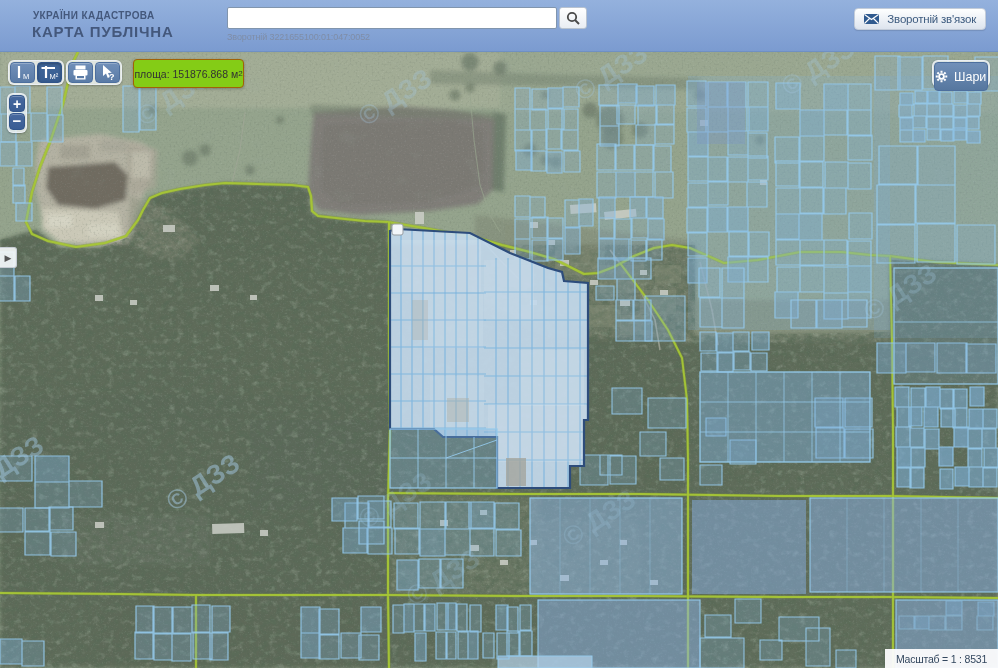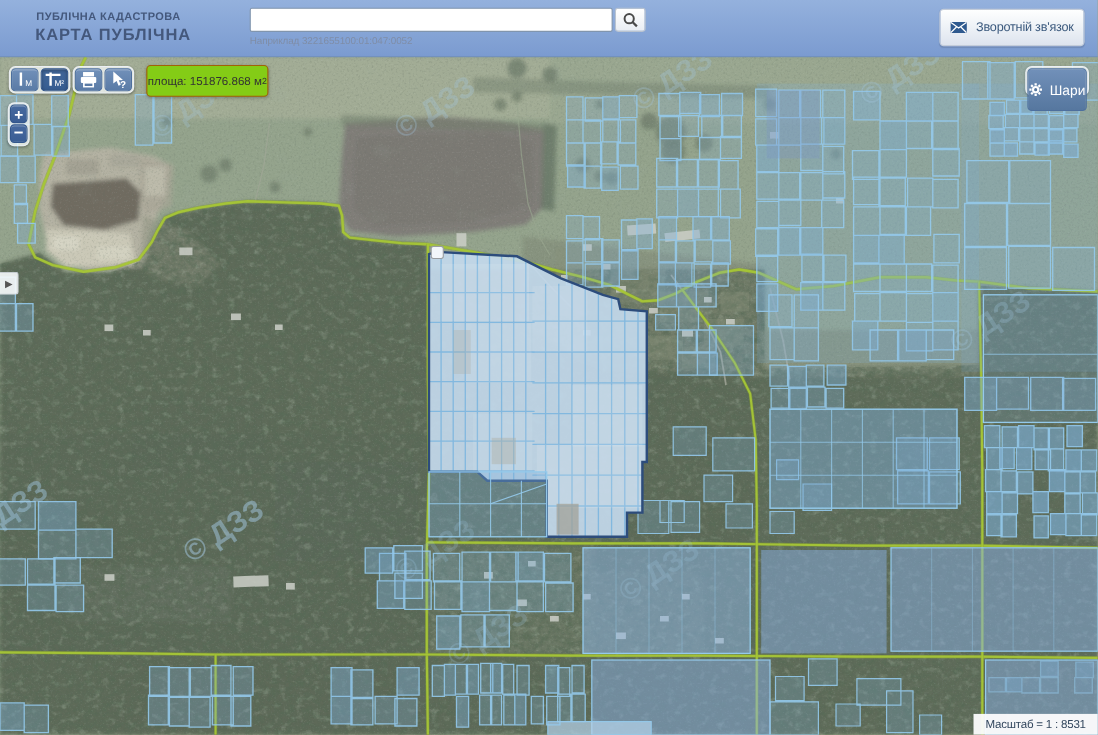--- a/index.html
+++ b/index.html
@@ -3,26 +3,26 @@
 *{margin:0;padding:0;box-sizing:border-box}
 body{width:998px;height:668px;overflow:hidden;font-family:"Liberation Sans",sans-serif;position:relative;background:#9aa38c}
 #map{position:absolute;left:0;top:0}
 #hdr{position:absolute;left:0;top:0;width:998px;height:52px;background:linear-gradient(#94b1dd,#7b9bd0);border-bottom:1px solid #6f90c3}
 #logo1{position:absolute;left:33px;top:10px;font-size:10px;font-weight:bold;letter-spacing:0.4px;color:#44587c}
 #logo2{position:absolute;left:32px;top:23px;font-size:15px;font-weight:bold;letter-spacing:0.8px;color:#44587c}
 #srch{position:absolute;left:227px;top:7px;width:330px;height:22px;background:#fff;border:1px solid #8195ad;border-radius:2px}
 #sbtn{position:absolute;left:559px;top:7px;width:28px;height:22px;background:linear-gradient(#ffffff,#e9edf3);border:1px solid #b9c3d0;border-radius:3px}
 #hint{position:absolute;left:227px;top:32px;font-size:9px;letter-spacing:-0.1px;color:#7f8da7}
 .lbtn{position:absolute;height:22px;background:linear-gradient(#feffff,#dde4ee);border:1px solid #c3ccd9;border-radius:4px;color:#3c5a7e;font-size:11.5px;display:flex;align-items:center;box-shadow:0 1px 1px rgba(0,0,0,0.12);white-space:nowrap}
-#fb{right:12px;top:8px;padding:16px 9px;letter-spacing:-0.2px}
+#fb{right:12px;top:8px;padding:4px 9px;letter-spacing:-0.2px}
 
 .tgrp{position:absolute;background:rgba(250,252,254,0.72);border:1px solid rgba(235,240,245,0.9);border-radius:6px;box-shadow:0 1px 2px rgba(0,0,0,0.25)}
 .tbtn{position:absolute;width:25px;height:21px;border-radius:4px;background:linear-gradient(#7190b9,#5a7ba6);border:1px solid #4d6f9e;box-shadow:inset 0 1px 0 rgba(255,255,255,0.25)}
 .tbtn.act{background:linear-gradient(#406699,#375d91);border-color:#30548a;box-shadow:inset 0 1px 3px rgba(0,0,0,0.3)}
-#lyr{position:absolute;right:10px;top:62px;width:54px;height:39px;border-radius:4px;background:linear-gradient(#7190b9,#56779f);border:1px solid #4d6f9e;color:#fff;font-size:12.5px;display:flex;align-items:center;justify-content:center;white-space:nowrap}
+#lyr{position:absolute;right:10px;top:62px;width:54px;height:29px;border-radius:4px;background:linear-gradient(#7190b9,#56779f);border:1px solid #4d6f9e;color:#fff;font-size:12.5px;display:flex;align-items:center;white-space:nowrap}
 #tip{position:absolute;left:133px;top:59px;width:111px;height:29px;background:#84cc16;border:1px solid #a16207;border-radius:4px;box-shadow:0 1px 3px rgba(0,0,0,0.25);font-size:10.5px;color:#333;display:flex;align-items:center;justify-content:center;white-space:nowrap}
 #scale{position:absolute;right:0px;bottom:0px;width:113px;height:19px;background:rgba(252,252,253,0.95);font-size:10.5px;letter-spacing:-0.2px;color:#33475e;display:flex;align-items:center;justify-content:center;white-space:nowrap}
 #ltog{position:absolute;left:0;top:247px;width:17px;height:21px;background:rgba(246,249,251,0.9);border:1px solid #c6ccd3;border-left:none;border-radius:0 3px 3px 0;display:flex;align-items:center;justify-content:center;font-size:9px;color:#555}
 </style></head><body>
 <svg id="map" width="998" height="668" viewBox="0 0 998 668">
 <defs>
 <filter id="soft" x="-5%" y="-5%" width="110%" height="110%">
         <feGaussianBlur stdDeviation="2"></feGaussianBlur>
       </filter>
 <filter id="blotch" x="0%" y="0%" width="100%" height="100%">
@@ -324,28 +324,28 @@
 <text x="823" y="75" transform="rotate(-33 823 75)" font-family="Liberation Sans" font-size="27" font-weight="bold" fill="#a5cbe6" fill-opacity="0.3" text-anchor="middle">© ДЗЗ</text>
 <text x="12" y="472" transform="rotate(-33 12 472)" font-family="Liberation Sans" font-size="27" font-weight="bold" fill="#a5cbe6" fill-opacity="0.45" text-anchor="middle">© ДЗЗ</text>
 <text x="208" y="490" transform="rotate(-33 208 490)" font-family="Liberation Sans" font-size="27" font-weight="bold" fill="#a5cbe6" fill-opacity="0.5" text-anchor="middle">© ДЗЗ</text>
 <text x="400" y="508" transform="rotate(-33 400 508)" font-family="Liberation Sans" font-size="27" font-weight="bold" fill="#a5cbe6" fill-opacity="0.22" text-anchor="middle">© ДЗЗ</text>
 <text x="604" y="526" transform="rotate(-33 604 526)" font-family="Liberation Sans" font-size="27" font-weight="bold" fill="#a5cbe6" fill-opacity="0.22" text-anchor="middle">© ДЗЗ</text>
 <text x="905" y="300" transform="rotate(-33 905 300)" font-family="Liberation Sans" font-size="27" font-weight="bold" fill="#a5cbe6" fill-opacity="0.28" text-anchor="middle">© ДЗЗ</text>
 <text x="448" y="585" transform="rotate(-33 448 585)" font-family="Liberation Sans" font-size="27" font-weight="bold" fill="#a5cbe6" fill-opacity="0.22" text-anchor="middle">© ДЗЗ</text>
 <rect x="0" y="52" width="998" height="616" fill="#9db8d8" fill-opacity="0.13"></rect>
 </svg>
 <div id="hdr"></div>
-<div id="logo1">ПУБЛІЧНА КАДАСТРОВА</div>
+<div id="logo1">УКРАЇНИ КАДАСТРОВА</div>
 <div id="logo2">КАРТА ПУБЛІЧНА</div>
 <div id="srch"></div>
 <div id="sbtn"><svg width="26" height="20" viewBox="0 0 26 20">
       <circle cx="12" cy="9" r="4.2" fill="none" stroke="#4a4a4a" stroke-width="1.8"></circle>
       <line x1="15" y1="12" x2="19" y2="16" stroke="#4a4a4a" stroke-width="2"></line>
     </svg></div>
-<div id="hint">Наприклад 3221655100:01:047:0052</div>
+<div id="hint">Зворотній 3221655100:01:047:0052</div>
 <div class="lbtn" id="fb"><svg width="15" height="10" viewBox="0 0 15 10" style="margin-right:8px">
       <rect x="0" y="0" width="15" height="10" rx="1" fill="#2f5a8f"></rect>
       <path d="M0.5,0.5 L7.5,5.5 L14.5,0.5 M0.5,9.5 L5.5,4.5 M14.5,9.5 L9.5,4.5" fill="none" stroke="#fff" stroke-width="1.1"></path>
     </svg>Зворотній зв'язок</div>
 <div class="tgrp" style="right:8px;top:60px;width:58px;height:27px"></div>
 <div id="lyr"><svg width="13" height="13" viewBox="0 0 14 14" style="margin-right:6px">
       <g fill="#fff">
         <circle cx="7" cy="7" r="3.6"></circle>
         <g stroke="#fff" stroke-width="2.2">
           <line x1="7" y1="0.8" x2="7" y2="3"></line>

